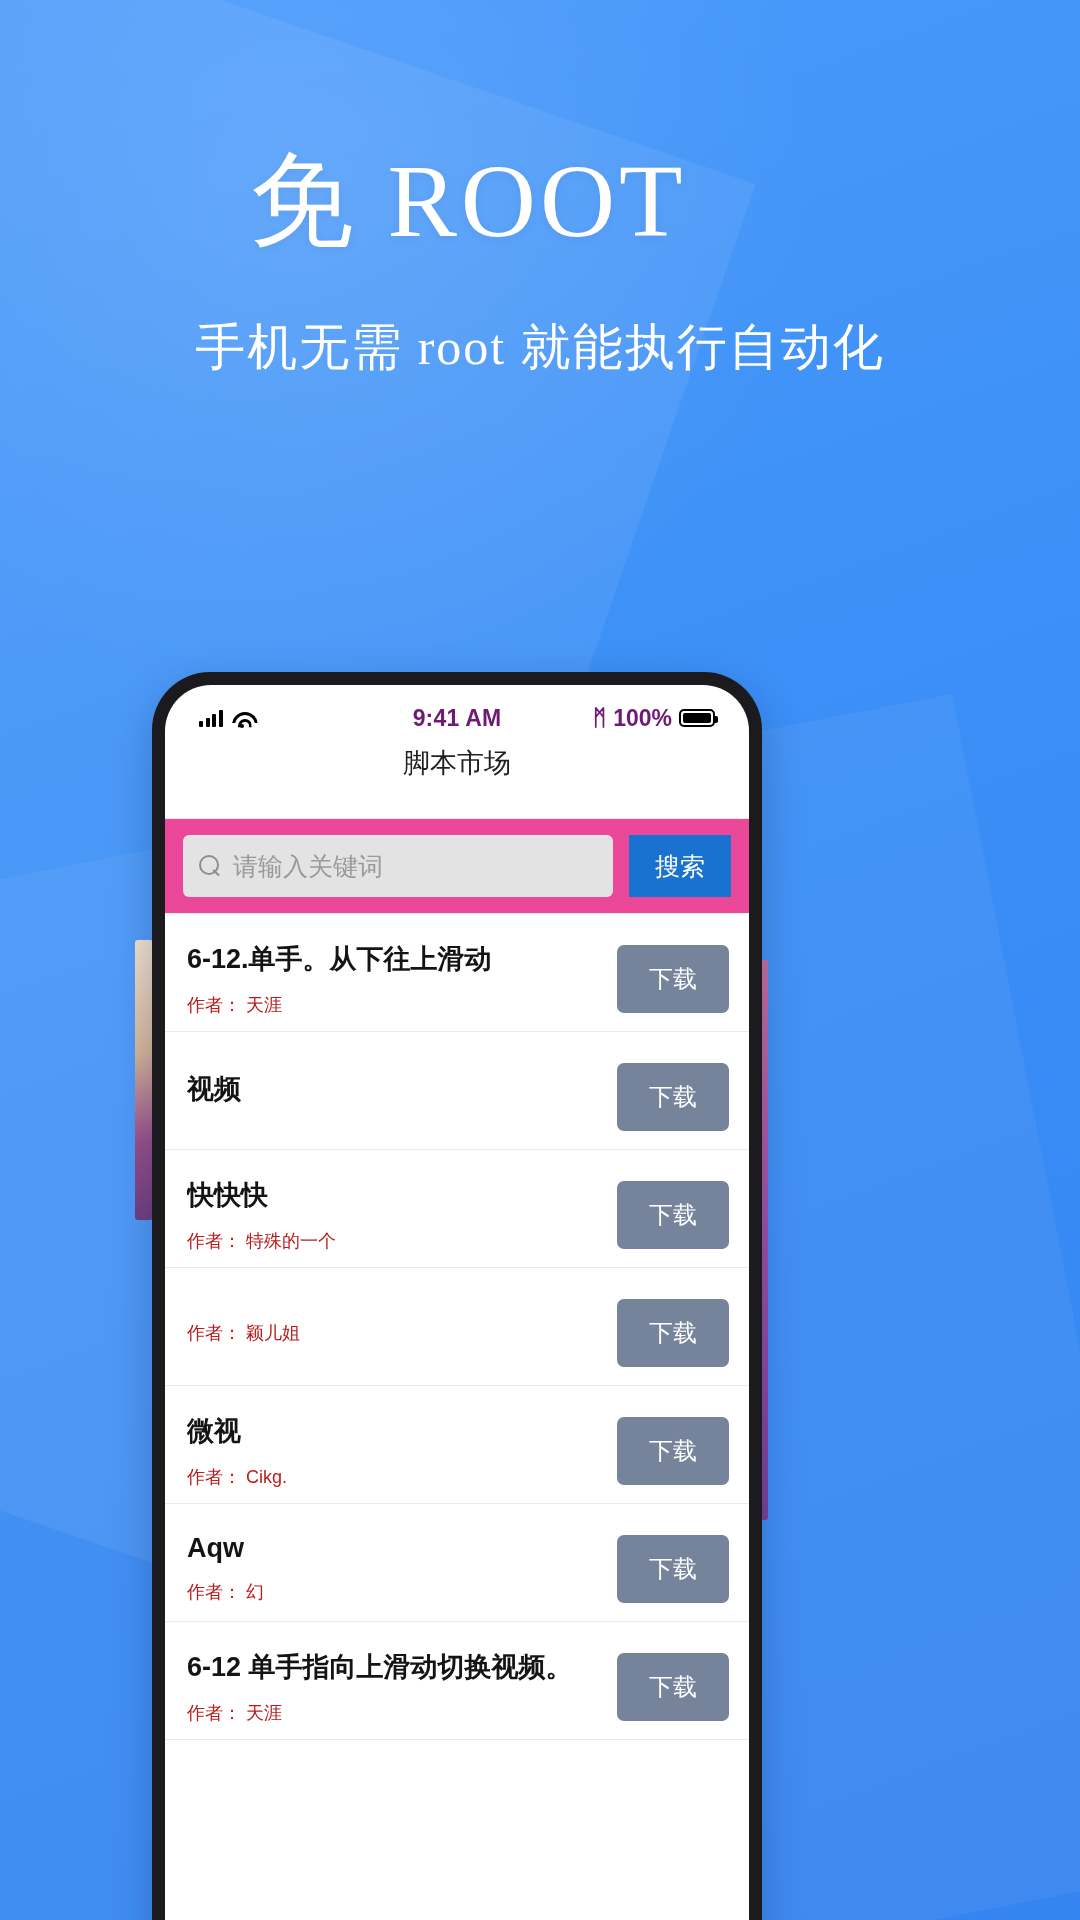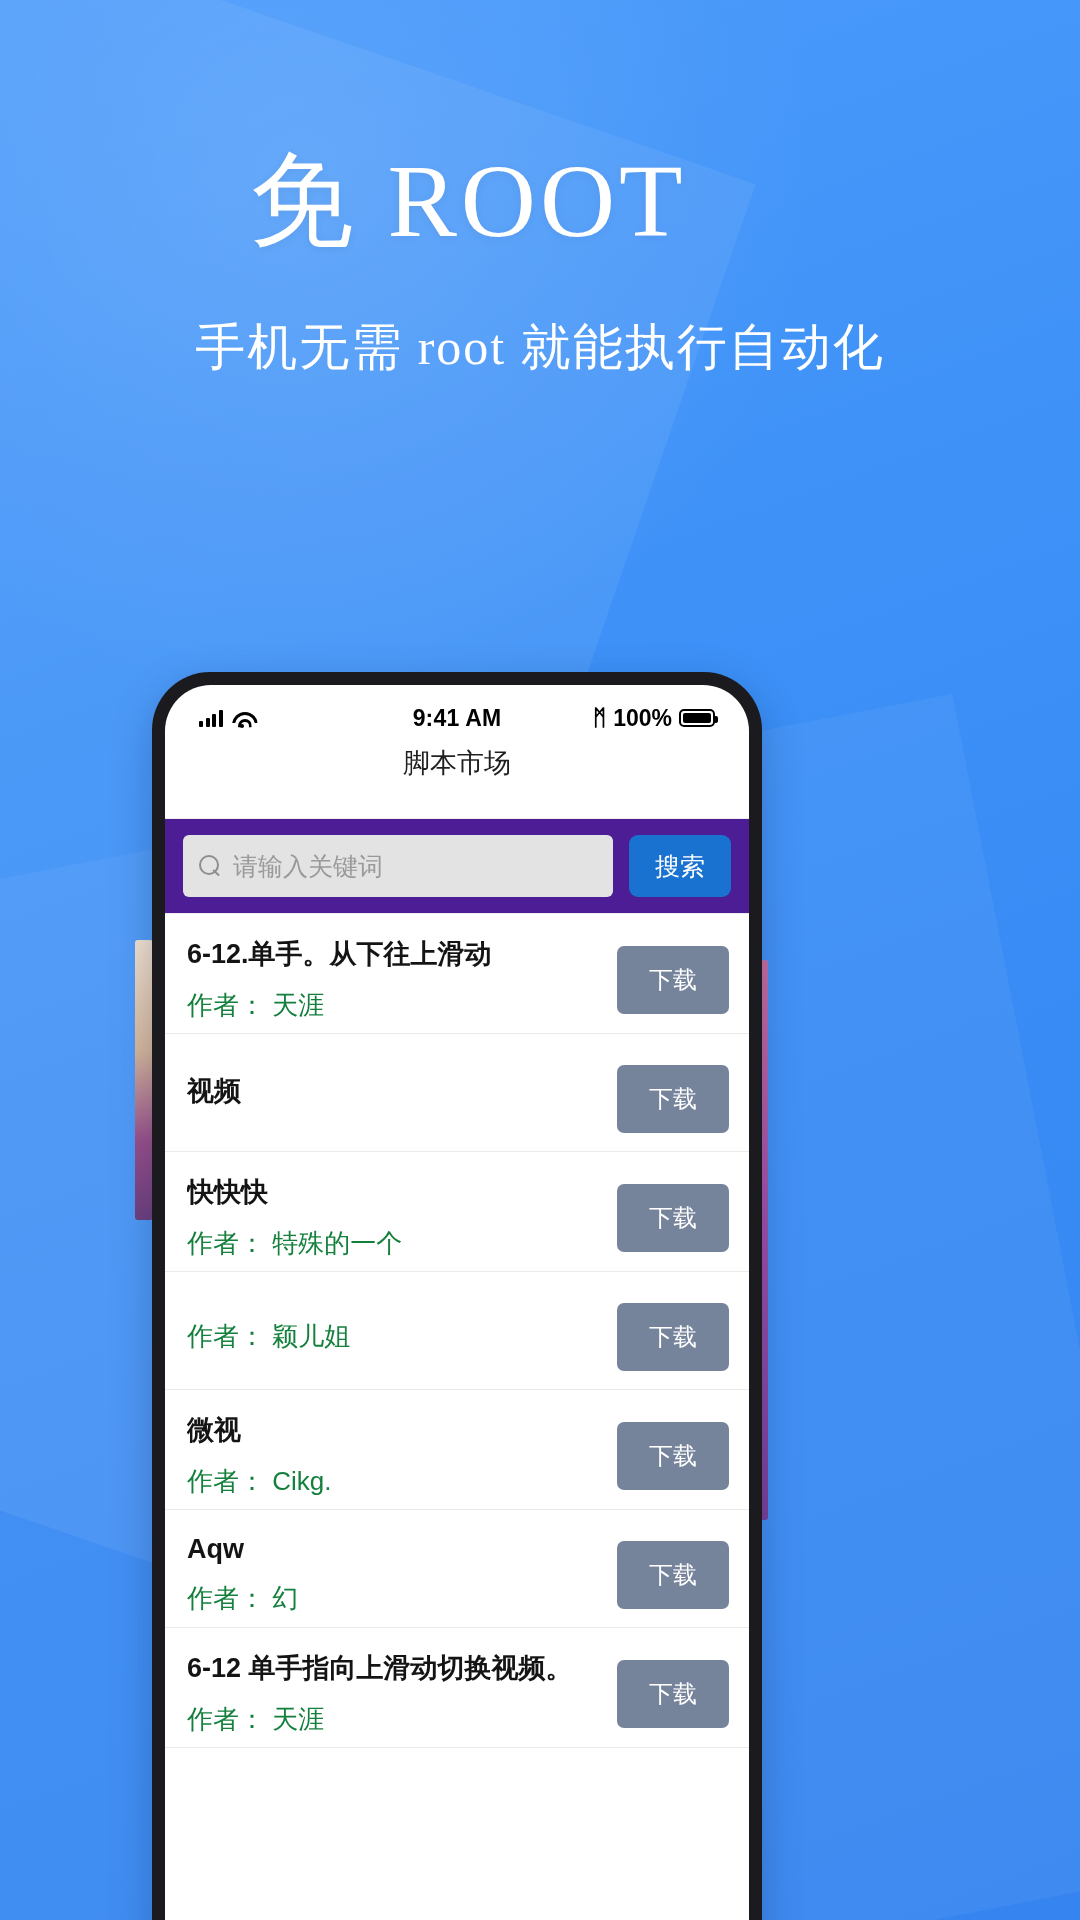--- a/index.html
+++ b/index.html
@@ -83,21 +83,21 @@
     border-radius: 46px 46px 0 0;
     overflow: hidden;
     position: relative;
   }
 
   
   .statusbar {
     height: 60px;
     display: flex; align-items: center;
     padding: 6px 34px 0 34px;
-    color: #000000;
+    color: #701a75;
     font-size: 23px; font-weight: bold;
   }
   .sb-left { display: flex; align-items: flex-end; gap: 9px; flex: 1 1 0; }
   .sb-center { flex: 0 0 auto; letter-spacing: 0.2px; }
   .sb-right { display: flex; align-items: center; justify-content: flex-end; gap: 7px; flex: 1 1 0; }
   .bars { display: flex; align-items: flex-end; gap: 2.5px; height: 17px; }
   .bars i { display: block; width: 4px; background: #000; border-radius: 1px; }
   .bars i:nth-child(1) { height: 6px; }
   .bars i:nth-child(2) { height: 9px; }
   .bars i:nth-child(3) { height: 13px; }
@@ -133,21 +133,21 @@
     height: 74px;
     display: flex; justify-content: center;
     font-size: 27px; color: #1f1f1f;
     border-bottom: 1px solid #ededed;
   }
 
   
   .searchrow {
     display: flex; align-items: center; gap: 16px;
     padding: 16px 18px 16px 18px;
-    background: #4c1d95;
+    background: #ec4899;
     border-bottom: 1px solid #ededed;
   }
   .searchbox {
     flex: 1 1 auto;
     height: 62px;
     background: #e3e3e3;
     border-radius: 6px;
     display: flex; align-items: center;
     padding: 0 16px; gap: 12px;
   }
@@ -160,41 +160,41 @@
     content: ""; position: absolute; left: 14px; top: 14px;
     width: 8px; height: 2.4px; background: #8e8e8e; transform: rotate(42deg);
     transform-origin: left center;
   }
   .searchbox .ph { color: #9a9a9a; font-size: 25px; }
   .searchbtn {
     flex: 0 0 auto;
     height: 62px; min-width: 102px;
     background: #1a72d0;
     color: #fff; font-size: 25px;
-    border: none; border-radius: 9px;
+    border: none; border-radius: 0;
     display: flex; align-items: center; justify-content: center;
     cursor: pointer;
   }
 
   
   .list { background: #fff; }
   .row {
     display: flex; align-items: center;
     padding: 22px 20px 10px 22px;
     border-bottom: 1px solid #ebebeb;
     min-height: 118px;
   }
   .row-main { flex: 1 1 auto; min-width: 0; }
   .row-title {
     font-size: 27px; font-weight: bold; color: #141414;
     white-space: nowrap; overflow: hidden; text-overflow: ellipsis;
     margin-bottom: 16px;
   }
   .row-author {
-    font-size: 26px; color: #15803d;
+    font-size: 18px; color: #b91c1c;
     white-space: nowrap; overflow: hidden; text-overflow: ellipsis;
   }
   .dlbtn {
     flex: 0 0 auto;
     width: 112px; height: 68px;
     background: #76849b;
     color: #ffffff; font-size: 24px;
     border: none; border-radius: 7px;
     display: flex; align-items: center; justify-content: center;
     cursor: pointer;

